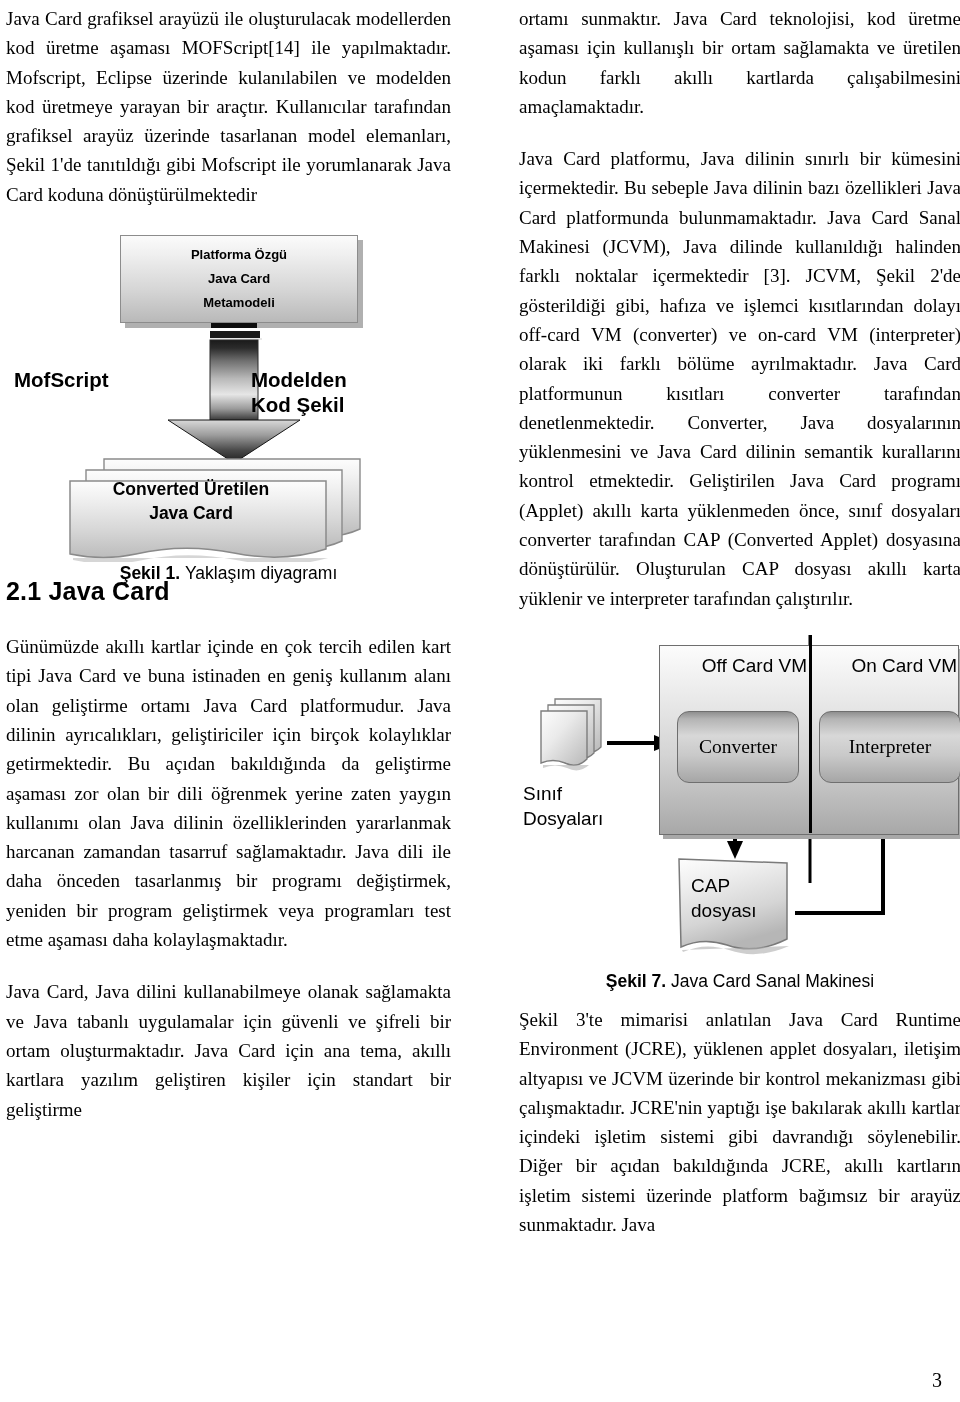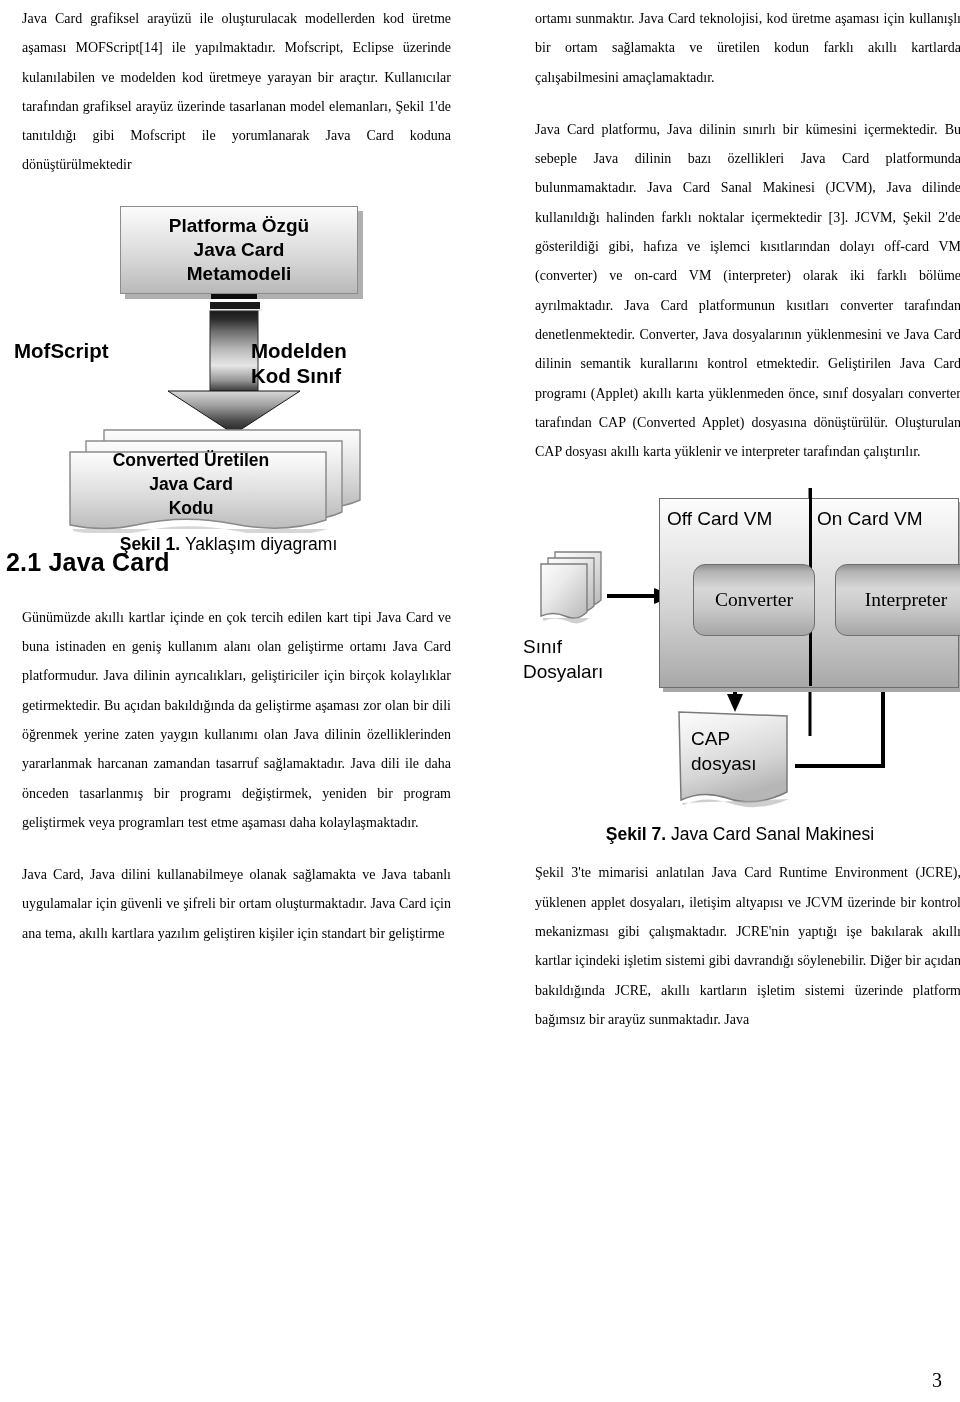--- a/index.html
+++ b/index.html
@@ -23,23 +23,23 @@
   }
 
   .col {
     width: 445px;
     position: relative;
   }
   .col-left { margin-right: 68px; }
   .col-right { width: 442px; }
 
   p.body-text {
-    margin: 0 0 0 16px;
+    margin: 0 0 0 0;
     font-family: "Liberation Serif", serif;
-    font-size: 14px;
+    font-size: 19px;
     line-height: 29.3px;
     text-align: justify;
     text-justify: inter-word;
     hyphens: none;
   }
   p.body-text + p.body-text { margin-top: 23px; }
 
   h2.section-heading {
     font-family: "Liberation Sans", sans-serif;
     font-size: 25px;
@@ -74,21 +74,21 @@
     width: 238px; height: 88px;
     background: linear-gradient(to bottom, #fbfbfb 0%, #efefef 22%, #d6d6d6 62%, #b9b9b9 100%);
     border: 1px solid #8c8c8c;
     box-shadow: 5px 5px 0 0 #b0b0b0;
     display: flex;
     flex-direction: column;
     align-items: center;
     justify-content: center;
     font-family: "Liberation Sans", sans-serif;
     font-weight: bold;
-    font-size: 19px;
+    font-size: 13px;
     line-height: 24px;
     text-align: center;
   }
 
   
   .f1-arrow {
     position: absolute;
     left: 154px; top: 98px;
     width: 148px; height: 142px;
   }
@@ -152,36 +152,35 @@
     position: absolute;
     left: 290px; top: 0px;
     width: 3px; height: 198px;
     background: #000;
   }
   .f2-vmlabel {
     position: absolute;
     top: 20px;
     font-family: "Liberation Sans", sans-serif;
     font-size: 19px;
-    text-align: left;
+    text-align: right;
   }
   .f2-vmlabel.off { left: 148px; width: 140px; }
   .f2-vmlabel.on  { left: 298px; width: 140px; }
 
   .f2-rbox {
     position: absolute;
     top: 76px;
     height: 72px;
     border-radius: 12px;
     border: 1px solid #6f6f6f;
     background: linear-gradient(to bottom, #8f8f8f 0%, #b4b4b4 10%, #d8d8d8 34%, #c9c9c9 62%, #a6a6a6 100%);
     display: flex; align-items: center; justify-content: center;
     font-family: "Liberation Serif", serif;
     font-size: 19.5px;
-    margin-left: 16px;
   }
   .f2-rbox.converter   { left: 158px; width: 122px; }
   .f2-rbox.interpreter { left: 300px; width: 142px; }
 
   .f2-classfiles {
     position: absolute;
     left: 20px; top: 62px;
     width: 66px; height: 76px;
   }
   .f2-classfiles-label {
@@ -271,21 +270,21 @@
 
           <rect x="50" y="17" width="48" height="80" fill="url(#arrGrad)" stroke="#2a2a2a" stroke-width="1"></rect>
 
           <polygon points="8,97 140,97 74,140" fill="url(#arrHead)" stroke="#171717" stroke-width="1"></polygon>
         </svg>
 
         <div class="f1-label-left">MofScript</div>
 
         <div class="f1-label-right">
           <div>Modelden</div>
-          <div>Kod Sınıf</div>
+          <div>Kod Şekil</div>
         </div>
 
         <svg class="f1-docstack" viewBox="0 0 300 105">
           <defs>
             <linearGradient id="docGrad" x1="0" y1="0" x2="0" y2="1">
               <stop offset="0%" stop-color="#fdfdfd"></stop>
               <stop offset="22%" stop-color="#f1f1f1"></stop>
               <stop offset="62%" stop-color="#d8d8d8"></stop>
               <stop offset="100%" stop-color="#bcbcbc"></stop>
             </linearGradient>
@@ -295,21 +294,20 @@
 
           <path d="M20,13 L276,13 L276,84 Q250,96 220,88 L20,88 Z" fill="url(#docGrad)" stroke="#8a8a8a" stroke-width="1.4"></path>
 
           <path d="M4,24 L260,24 L260,92 Q218,106 168,96 Q118,86 70,97 Q38,104 4,97 Z" fill="url(#docGrad)" stroke="#8a8a8a" stroke-width="1.5"></path>
           <path d="M7,101 L262,101 Q220,113 170,103 Q120,93 72,104 Q40,110 7,103 Z" fill="#b4b4b4" opacity="0.55"></path>
         </svg>
 
         <div class="f1-doc-text">
           <div>Converted Üretilen</div>
           <div>Java Card</div>
-          <div>Kodu</div>
         </div>
       </div>
 
       <p class="caption fig1-caption">
         <b>Şekil 1. </b>
         <span>Yaklaşım diyagramı</span>
       </p>
     </div>
 
     <h2 class="section-heading">2.1 Java Card</h2>

